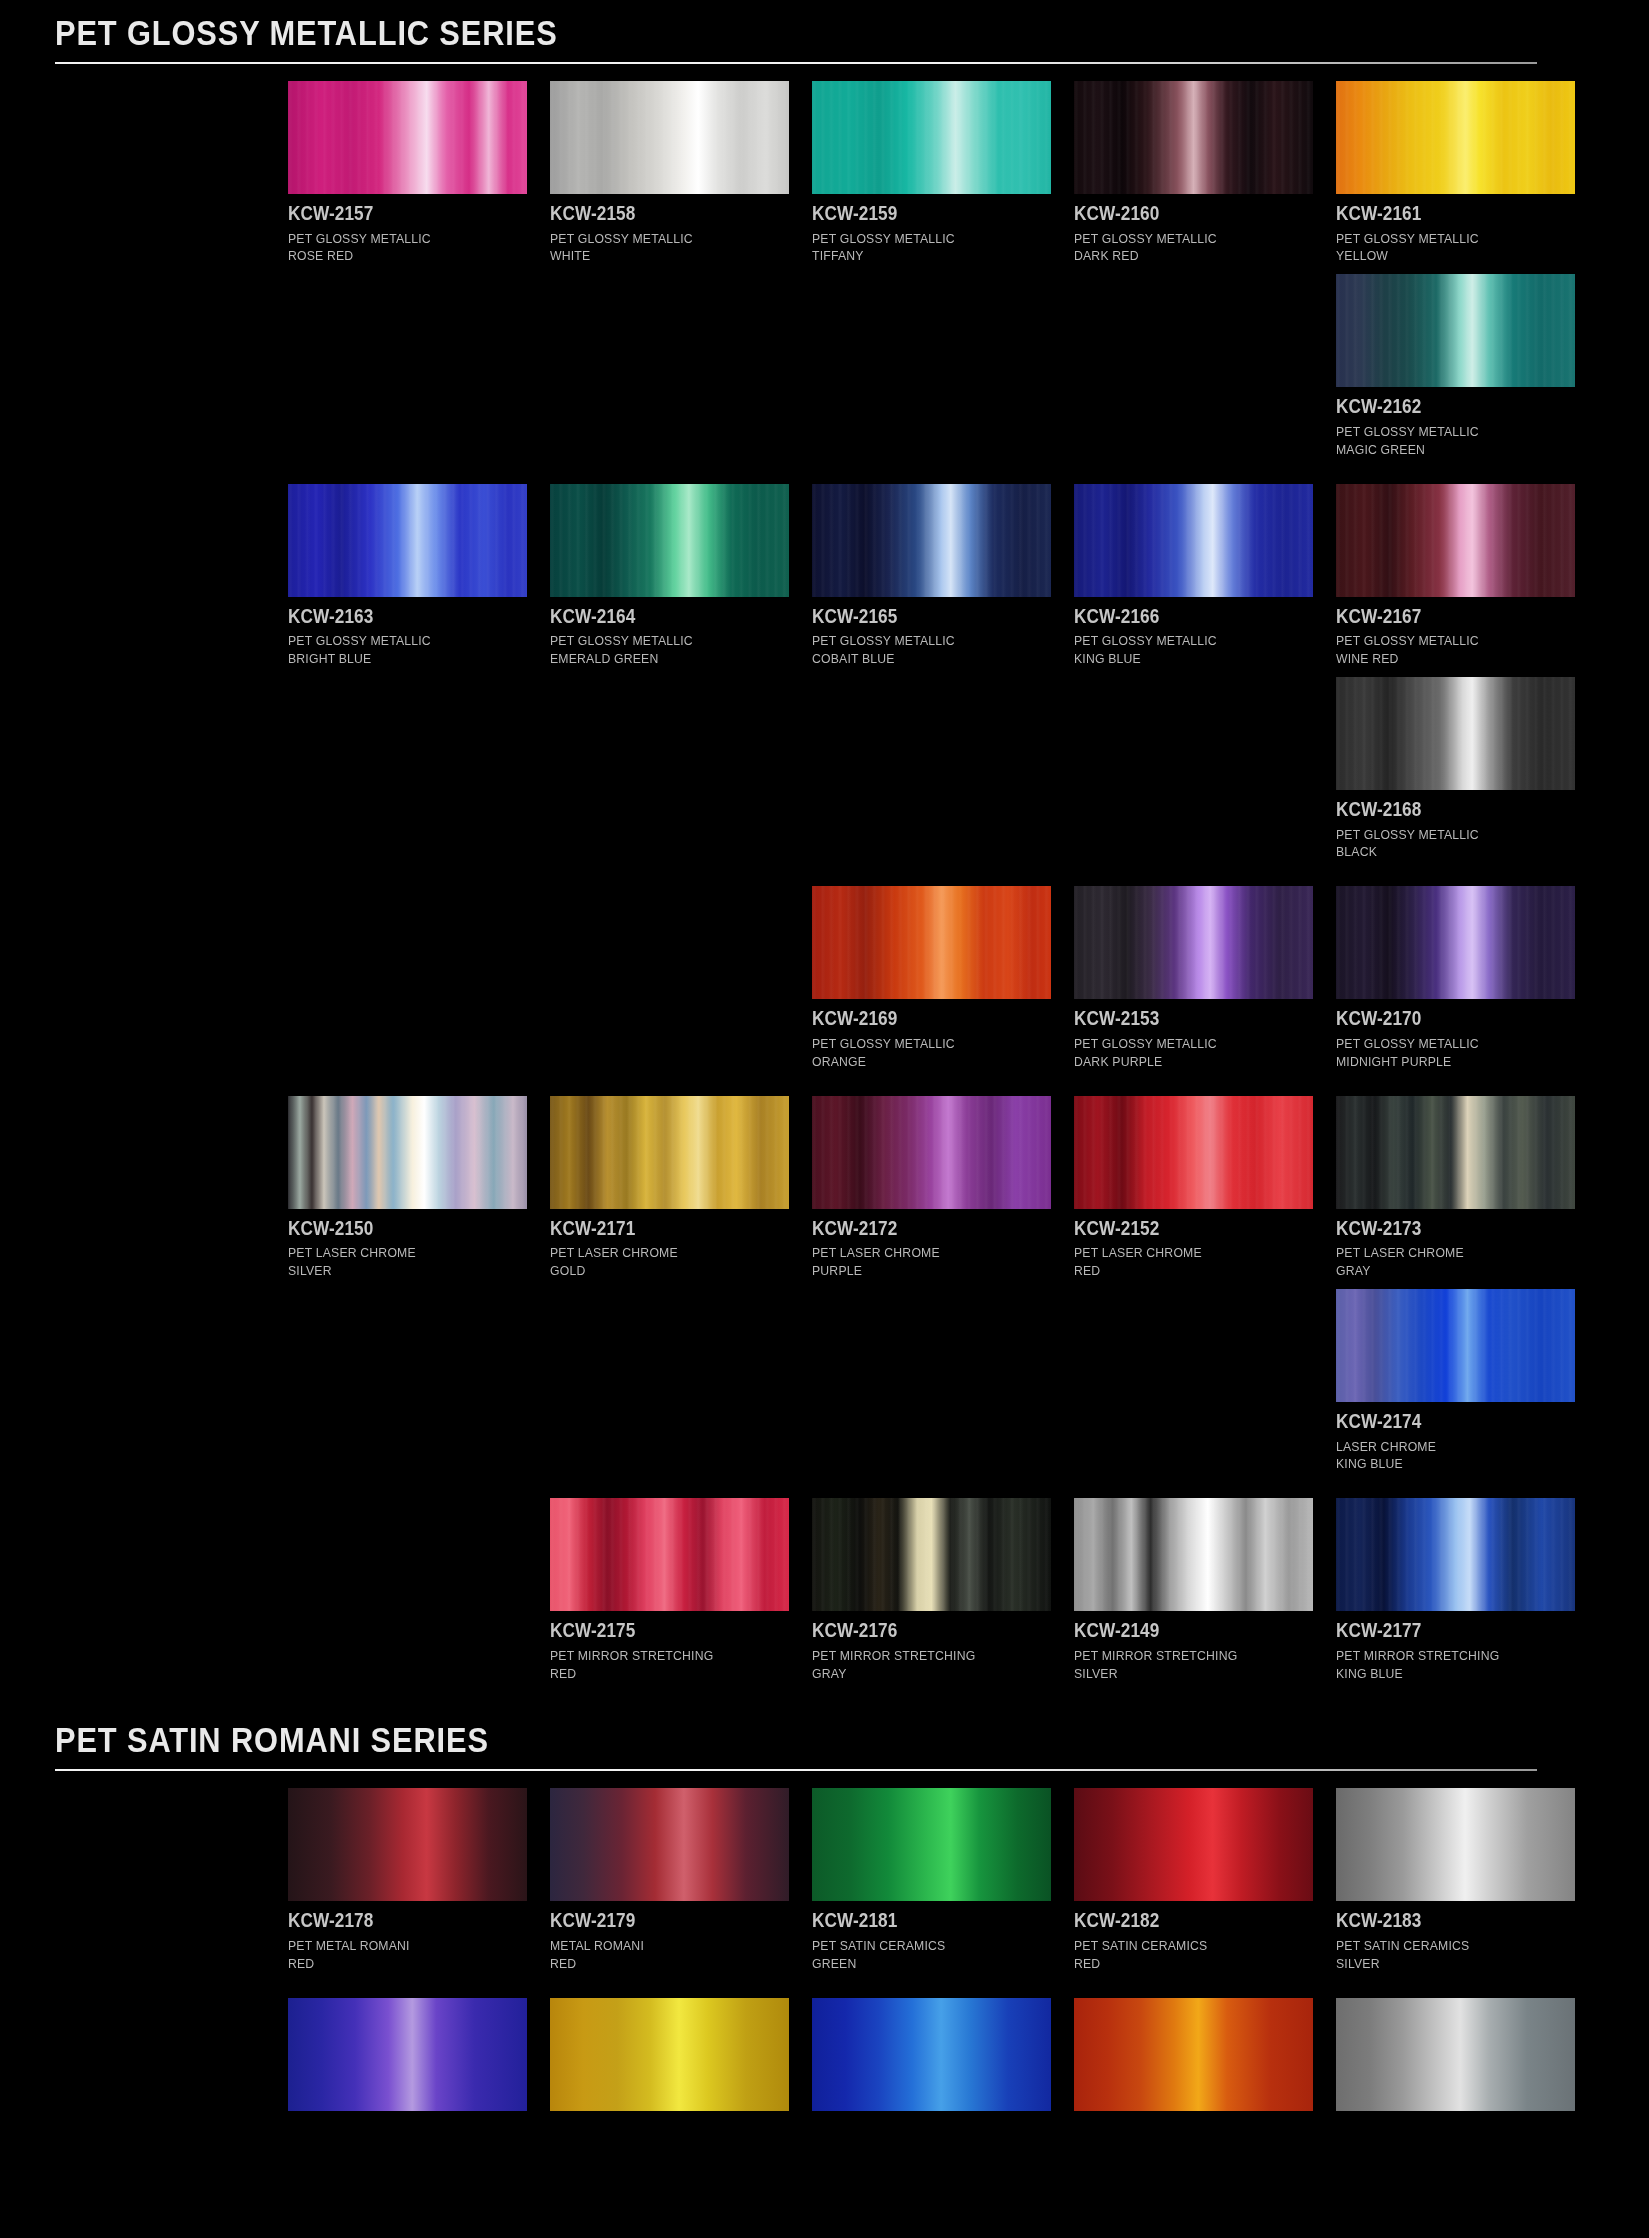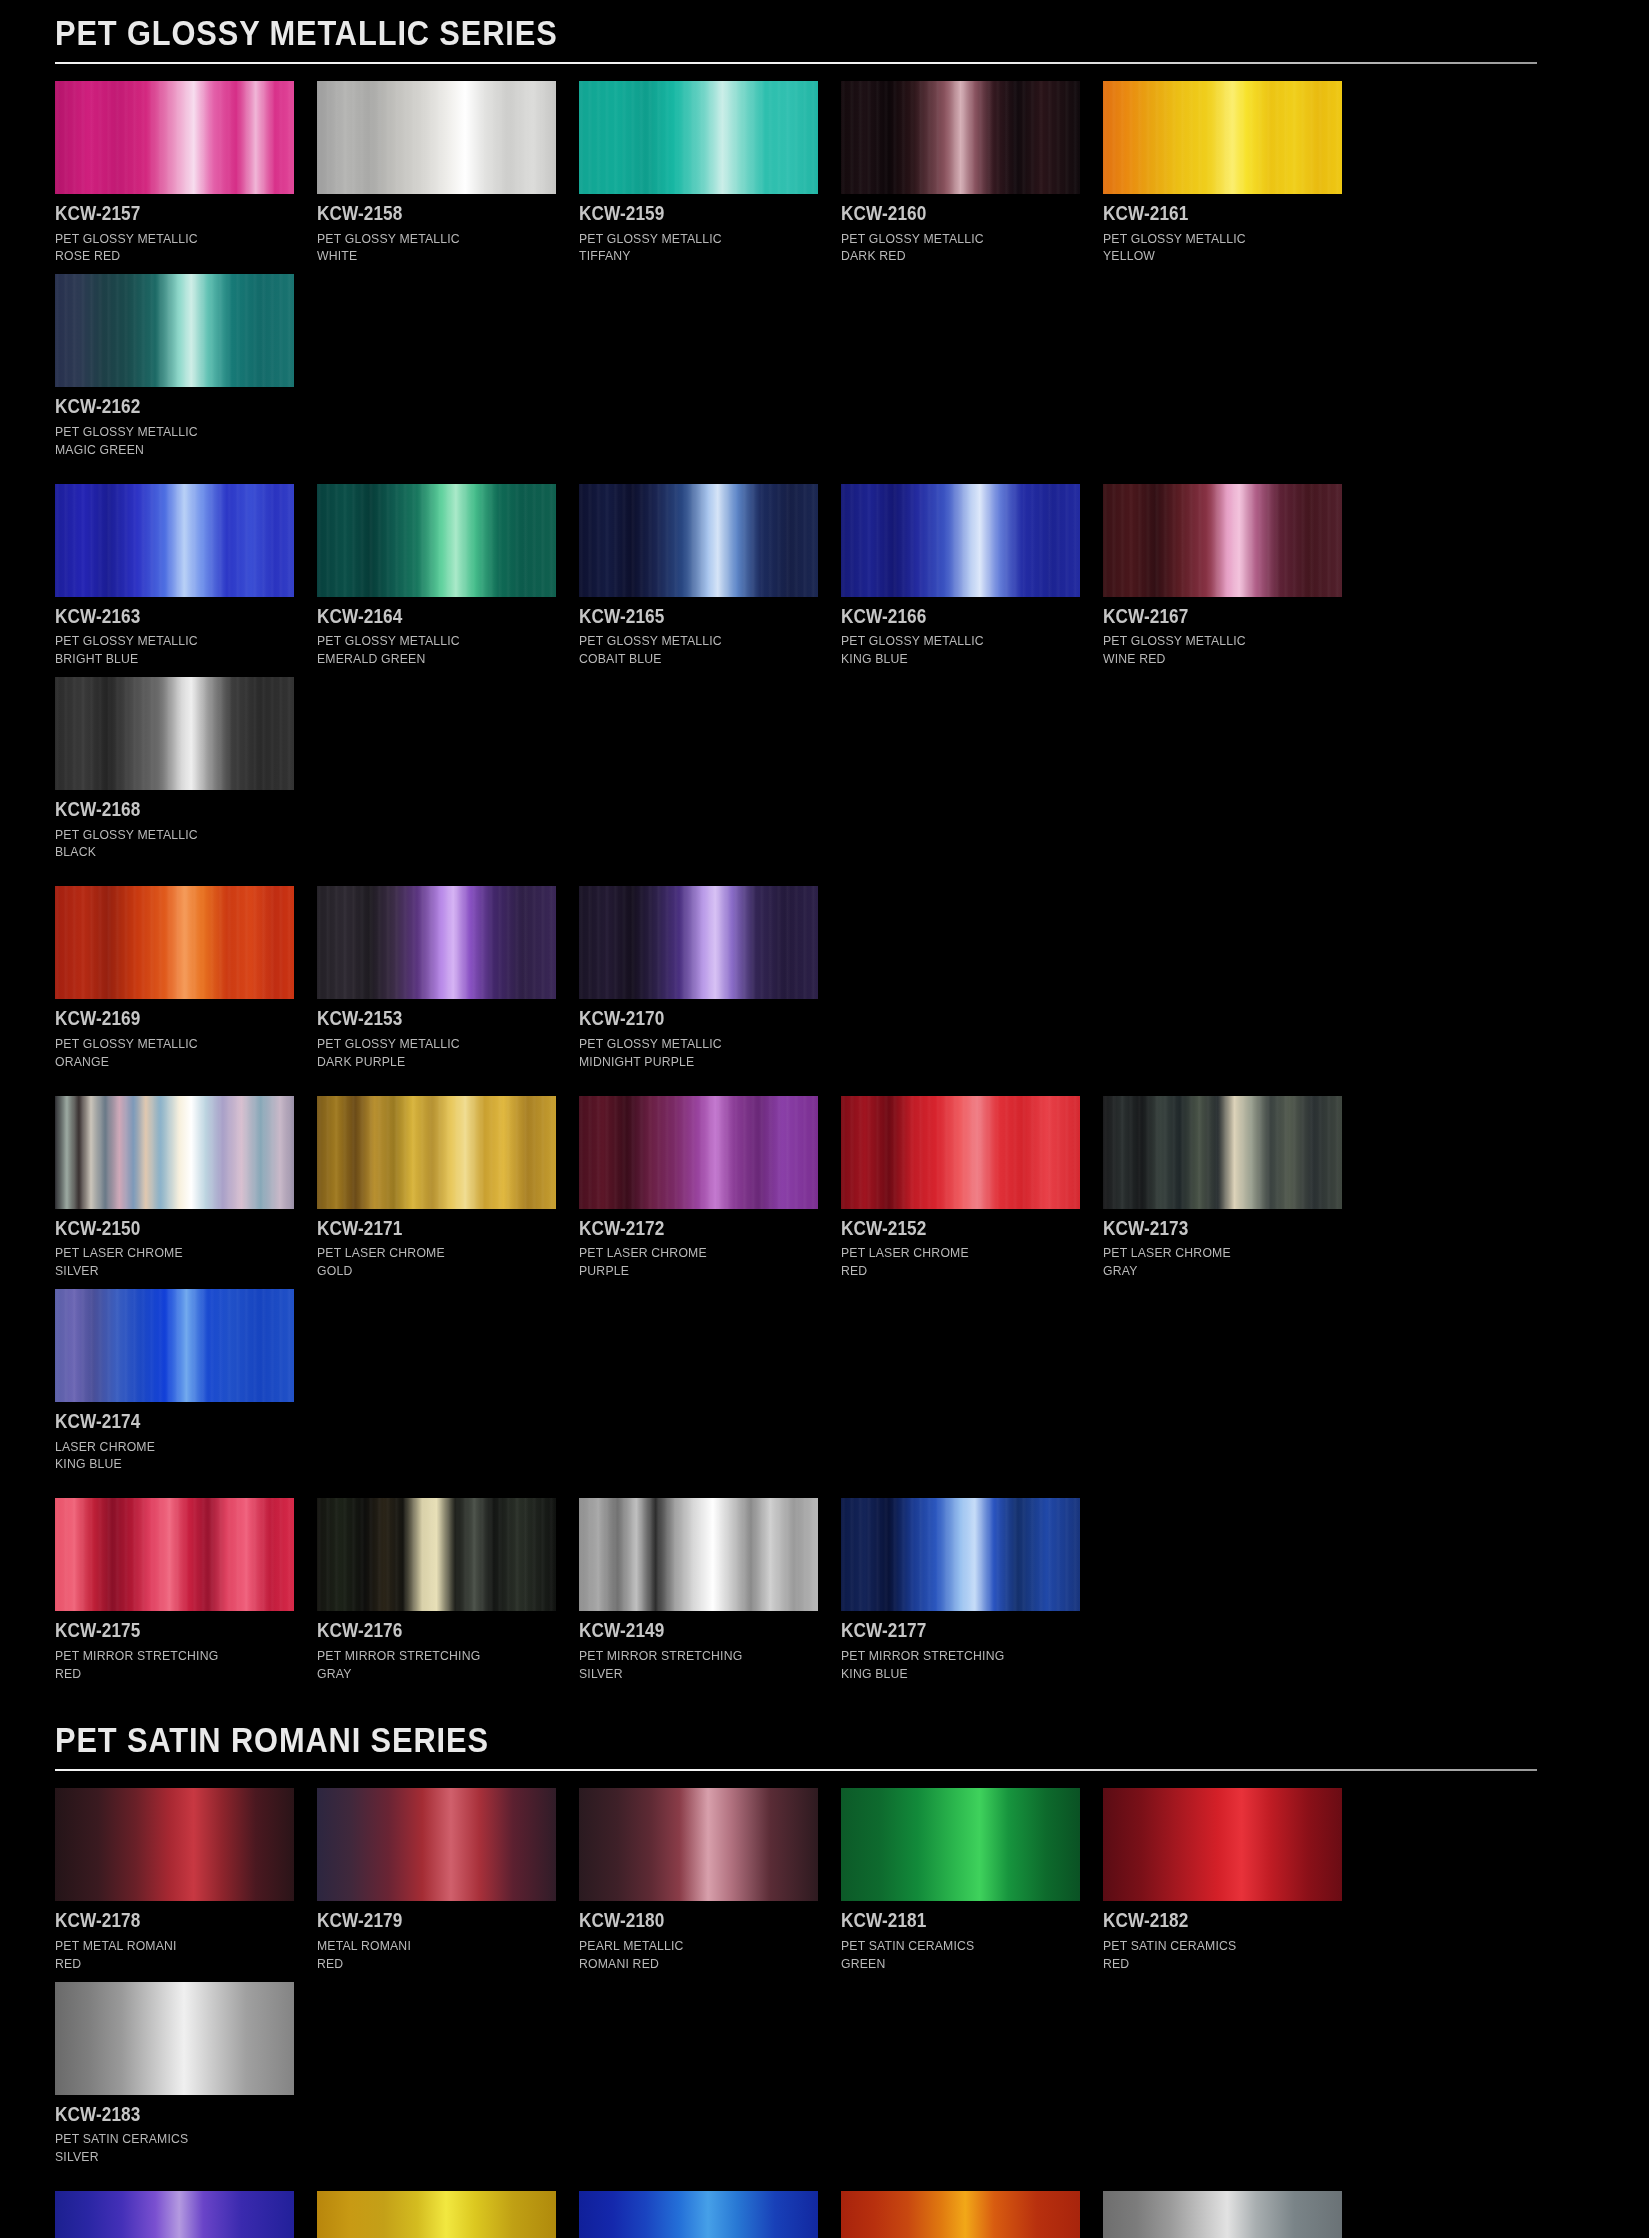--- a/index.html
+++ b/index.html
@@ -33,20 +33,21 @@
     margin-top:12px;
     margin-bottom:17.3px;
     width:1482px;
   }
 
   
   .grid {
     display:flex;
     flex-wrap:wrap;
     width:1543px;
+    justify-content:flex-end;
   }
   .cell {
     width:262px;
     margin-bottom:9.3px;
   }
   .chip {
     width:239px;
     height:113px;
     position:relative;
     overflow:hidden;
@@ -359,28 +360,20 @@
         <div class="cell">
           <div class="chip soft">
             <div class="tex" style="background: linear-gradient(to right, rgb(44, 38, 64) 0%, rgb(64, 40, 60) 14%, rgb(106, 36, 52) 30%, rgb(164, 44, 52) 44%, rgb(208, 96, 108) 56%, rgb(168, 48, 58) 68%, rgb(92, 32, 48) 82%, rgb(48, 28, 40) 100%);"></div>
           </div>
           <div class="code">KCW-2179</div>
           <div class="desc">METAL ROMANI
 RED</div>
         </div>
         <div class="cell">
           <div class="chip soft">
-            <div class="tex" style="background: linear-gradient(to right, rgb(42, 26, 32) 0%, rgb(62, 32, 40) 16%, rgb(94, 42, 52) 30%, rgb(138, 60, 72) 42%, rgb(216, 160, 172) 54%, rgb(176, 112, 126) 64%, rgb(90, 44, 54) 80%, rgb(46, 26, 32) 100%);"></div>
-          </div>
-          <div class="code">KCW-2180</div>
-          <div class="desc">PEARL METALLIC
-ROMANI RED</div>
-        </div>
-        <div class="cell">
-          <div class="chip soft">
             <div class="tex" style="background: linear-gradient(to right, rgb(12, 90, 40) 0%, rgb(14, 106, 46) 16%, rgb(18, 138, 58) 32%, rgb(44, 184, 78) 48%, rgb(63, 210, 92) 58%, rgb(23, 149, 62) 70%, rgb(13, 106, 44) 86%, rgb(10, 82, 36) 100%);"></div>
           </div>
           <div class="code">KCW-2181</div>
           <div class="desc">PET SATIN CERAMICS
 GREEN</div>
         </div>
         <div class="cell">
           <div class="chip soft">
             <div class="tex" style="background: linear-gradient(to right, rgb(90, 12, 20) 0%, rgb(122, 16, 24) 16%, rgb(168, 24, 32) 32%, rgb(212, 32, 40) 48%, rgb(232, 50, 58) 58%, rgb(192, 28, 36) 70%, rgb(138, 16, 24) 86%, rgb(106, 12, 20) 100%);"></div>
           </div>

